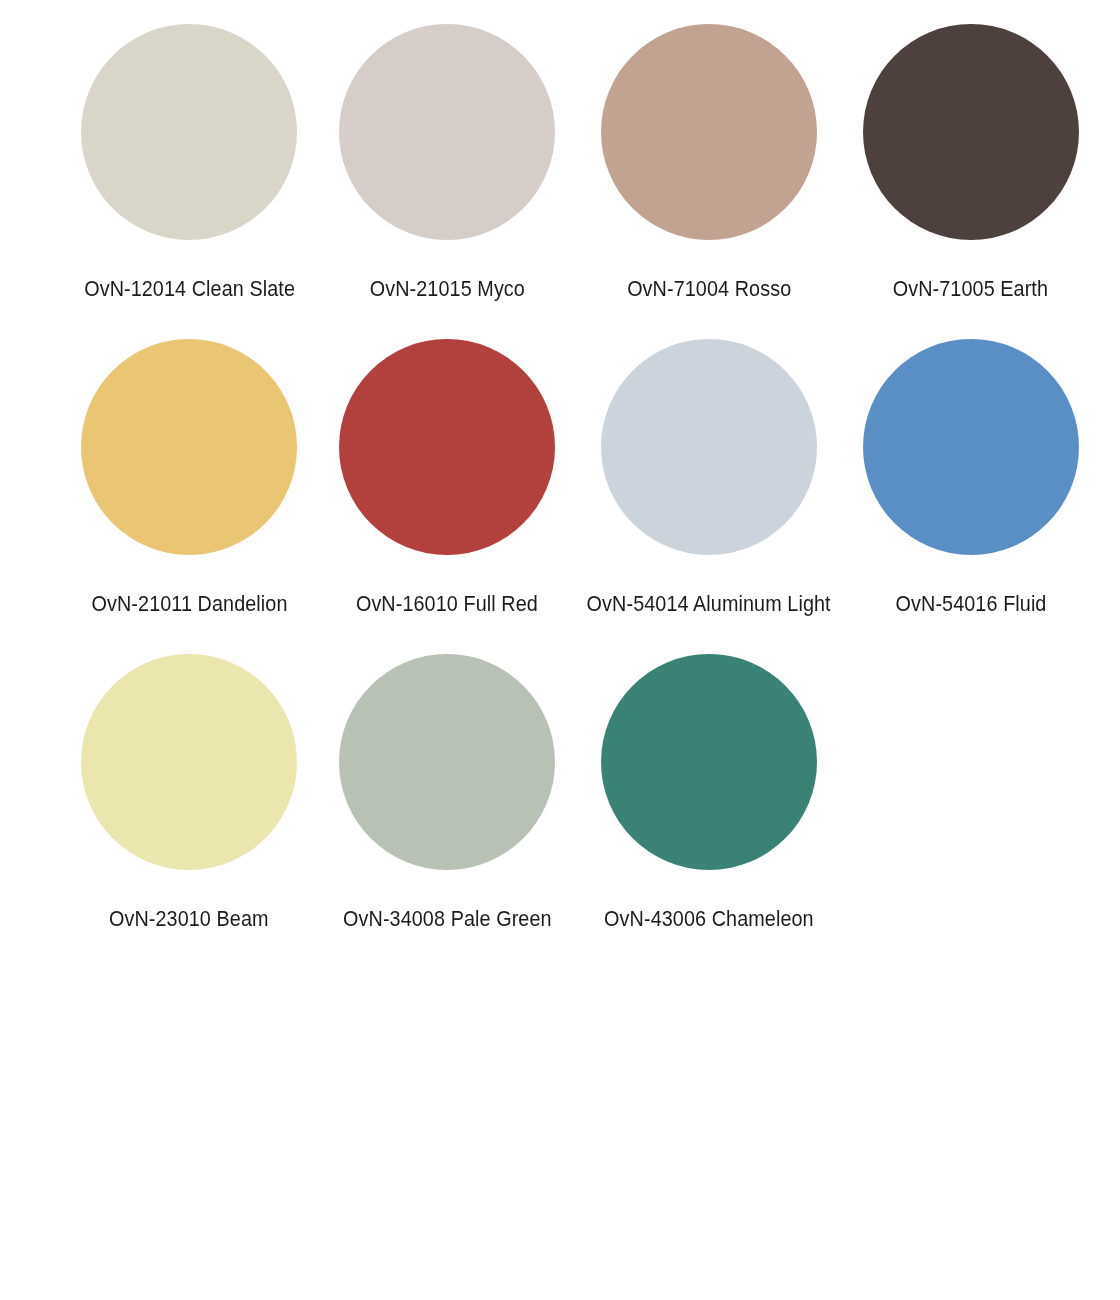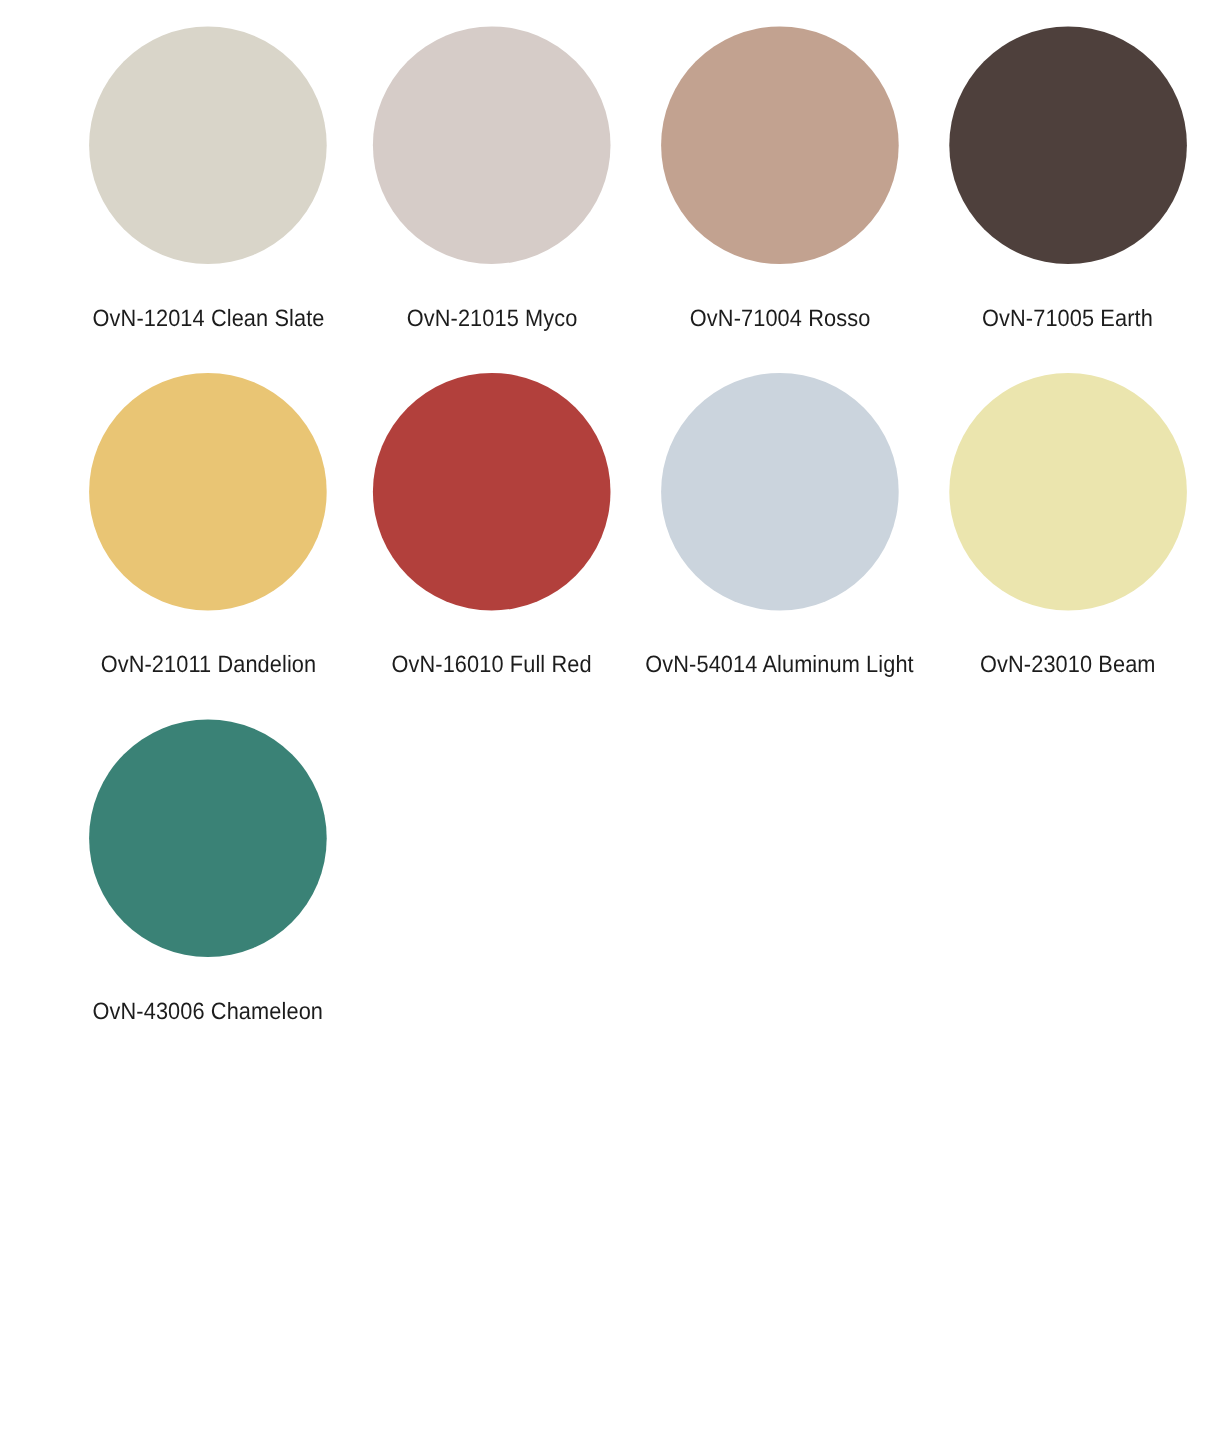--- a/index.html
+++ b/index.html
@@ -92,21 +92,29 @@
       </div>
       <div class="swatch-cell">
         <div class="swatch-disc" style="background: rgb(178, 64, 60);"></div>
         <div class="swatch-label">OvN-16010 Full Red</div>
       </div>
       <div class="swatch-cell">
         <div class="swatch-disc" style="background: rgb(203, 212, 221);"></div>
         <div class="swatch-label">OvN-54014 Aluminum Light</div>
       </div>
       <div class="swatch-cell">
+        <div class="swatch-disc" style="background: rgb(90, 143, 198);"></div>
+        <div class="swatch-label">OvN-54016 Fluid</div>
+      </div>
+      <div class="swatch-cell">
         <div class="swatch-disc" style="background: rgb(235, 229, 174);"></div>
         <div class="swatch-label">OvN-23010 Beam</div>
+      </div>
+      <div class="swatch-cell">
+        <div class="swatch-disc" style="background: rgb(184, 194, 180);"></div>
+        <div class="swatch-label">OvN-34008 Pale Green</div>
       </div>
       <div class="swatch-cell">
         <div class="swatch-disc" style="background: rgb(58, 130, 118);"></div>
         <div class="swatch-label">OvN-43006 Chameleon</div>
       </div>
     </div>
 </div>
 
 </body></html>

